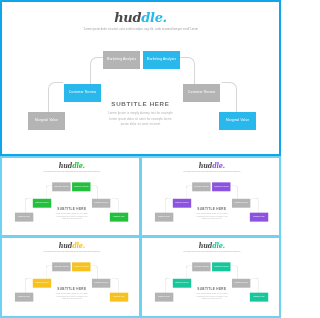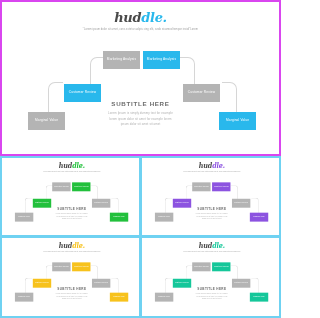--- a/index.html
+++ b/index.html
@@ -9,21 +9,21 @@
     background:#ffffff;
     font-family:"Liberation Sans", sans-serif;
     overflow:hidden;
   }
   .page{position:relative;width:281px;height:318px;background:#ffffff;}
 
   
   .hero{
     position:absolute;left:0;top:0;width:281px;height:156px;
     box-sizing:border-box;
-    border:2px solid #d946ef;
+    border:2px solid #0ea5e9;
     background:#ffffff;
   }
   .slide-inner{position:relative;width:100%;height:100%;overflow:hidden;}
 
   .logo{
     position:absolute;left:0;right:0;top:9px;
     text-align:center;
     font-family:"DejaVu Serif", serif;
     font-style:italic;
     font-weight:bold;

